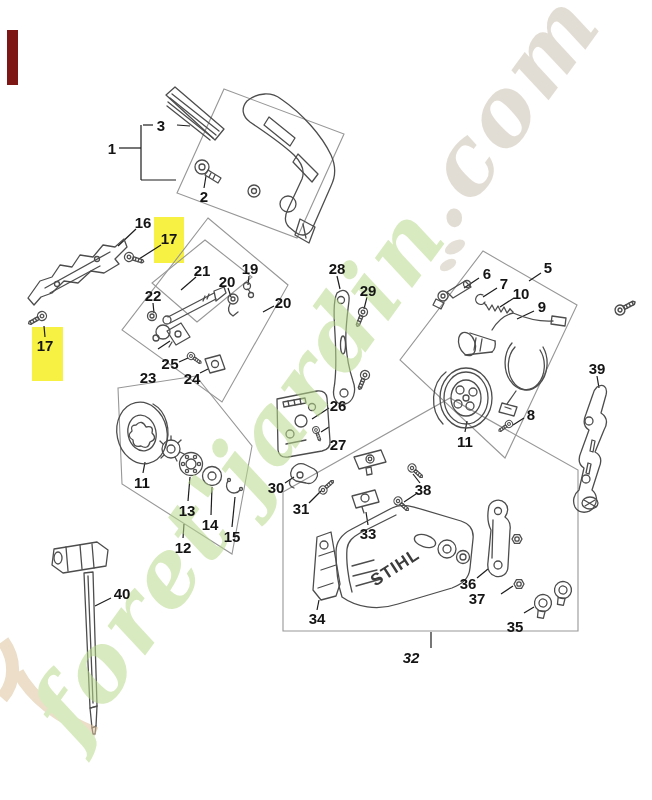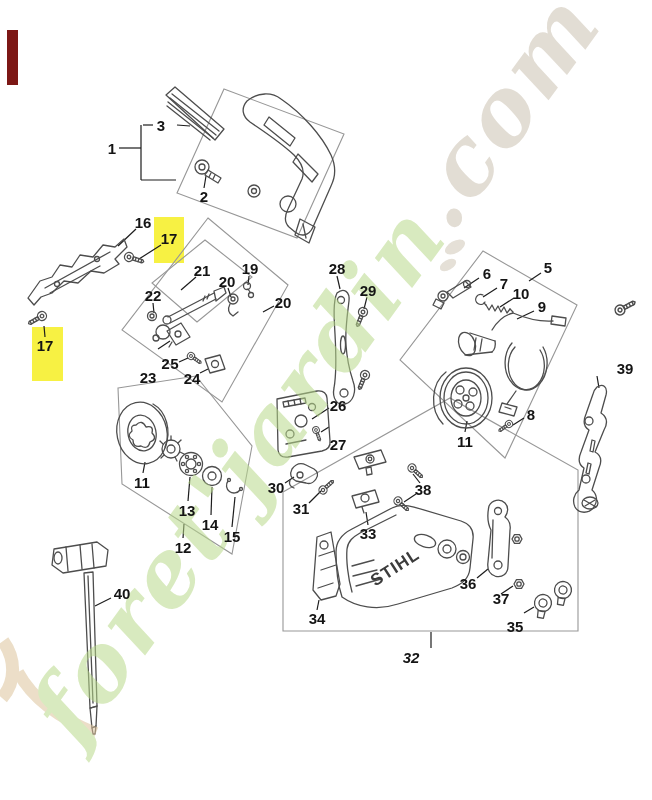--- a/index.html
+++ b/index.html
@@ -383,17 +383,17 @@
     <span class="part-label" style="left: 338px; top: 444px;">27</span>
     <span class="part-label" style="left: 337px; top: 268px;">28</span>
     <span class="part-label" style="left: 368px; top: 290px;">29</span>
     <span class="part-label" style="left: 276px; top: 487px;">30</span>
     <span class="part-label" style="left: 301px; top: 508px;">31</span>
     <span class="part-label" style="left: 411px; top: 657px; font-style: italic;">32</span>
     <span class="part-label" style="left: 368px; top: 533px;">33</span>
     <span class="part-label" style="left: 317px; top: 618px;">34</span>
     <span class="part-label" style="left: 515px; top: 626px;">35</span>
     <span class="part-label" style="left: 468px; top: 583px;">36</span>
-    <span class="part-label" style="left: 501px; top: 598px;">37</span>
+    <span class="part-label" style="left: 477px; top: 598px;">37</span>
     <span class="part-label" style="left: 423px; top: 489px;">38</span>
-    <span class="part-label" style="left: 597px; top: 368px; margin-left: 28px;">39</span>
+    <span class="part-label" style="left: 597px; top: 368px;">39</span>
     <span class="part-label" style="left: 122px; top: 593px;">40</span>
   </div>
 
 </body></html>

